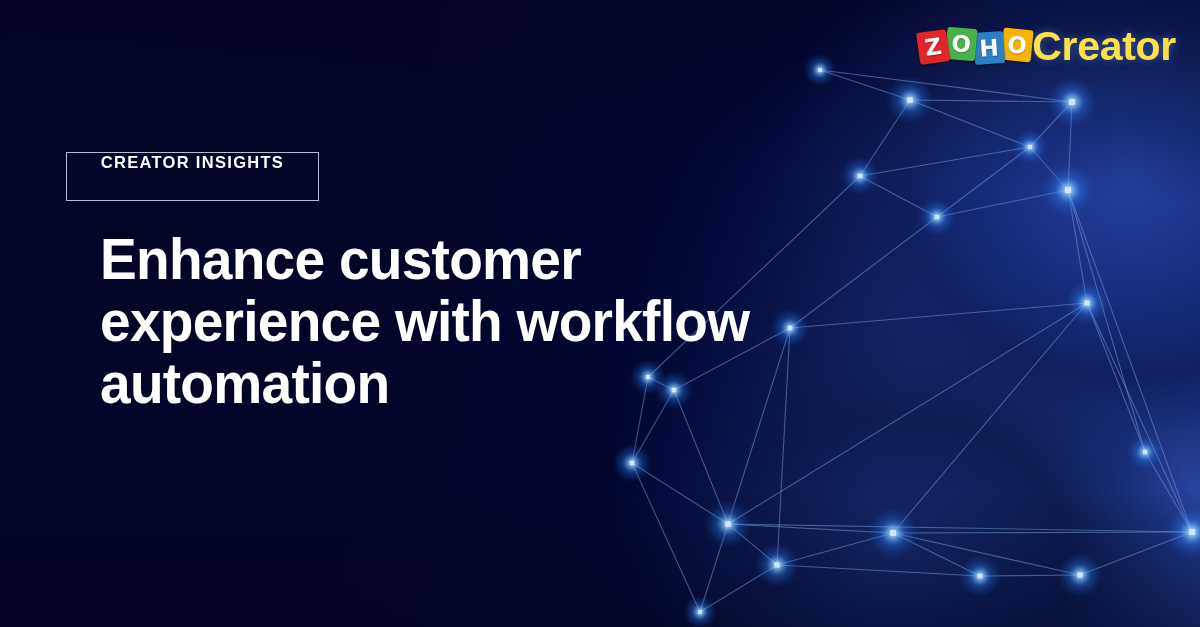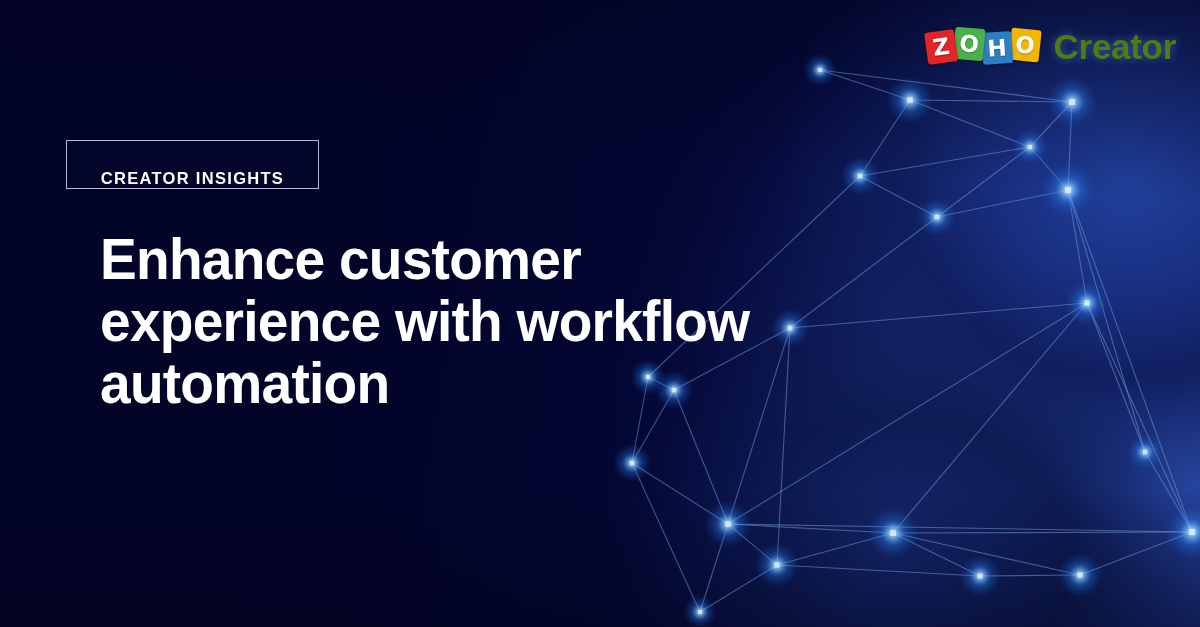--- a/index.html
+++ b/index.html
@@ -78,37 +78,36 @@
     line-height:1;
     border-radius:3px;
     box-shadow:0 1px 2px rgba(0,0,0,0.45);
     text-shadow:0 1px 1px rgba(0,0,0,0.3);
   }
   .tile-z { background:#e42527; transform:rotate(-8deg) translateY(1px); z-index:4; margin-right:-2px; }
   .tile-o1 { background:#4ab04a; transform:rotate(5deg) translateY(-2px); z-index:3; margin-right:-2px; }
   .tile-h { background:#2b7fc4; transform:rotate(-4deg) translateY(2px); z-index:2; margin-right:-2px; }
   .tile-o2 { background:#f4b400; transform:rotate(6deg) translateY(-1px); z-index:1; }
   .creator-word {
-    margin-left:14px;
-    color:#4d7c0f;
-    font-family:"Liberation Sans", sans-serif;
-    font-weight:bold;
-    font-size:35px;
+    color:#fde047;
+    font-family:"Liberation Sans", sans-serif;
+    font-weight:bold;
+    font-size:41px;
     letter-spacing:-0.3px;
     line-height:1;
     text-shadow:0 0 10px rgba(120,170,255,0.45);
   }
 
   
   .badge {
     position:absolute;
-    left:66px; top:140px;
+    left:66px; top:152px;
     width:253px; height:49px;
     border:1.5px solid #b6bad6;
-    display:flex; align-items:flex-end; justify-content:center;
+    display:flex; align-items:flex-start; justify-content:center;
     background:rgba(8,10,50,0.35);
   }
   .badge span {
     color:#ffffff;
     font-family:"Liberation Sans", sans-serif;
     font-weight:bold;
     font-size:16.5px;
     letter-spacing:1.3px;
   }
 

